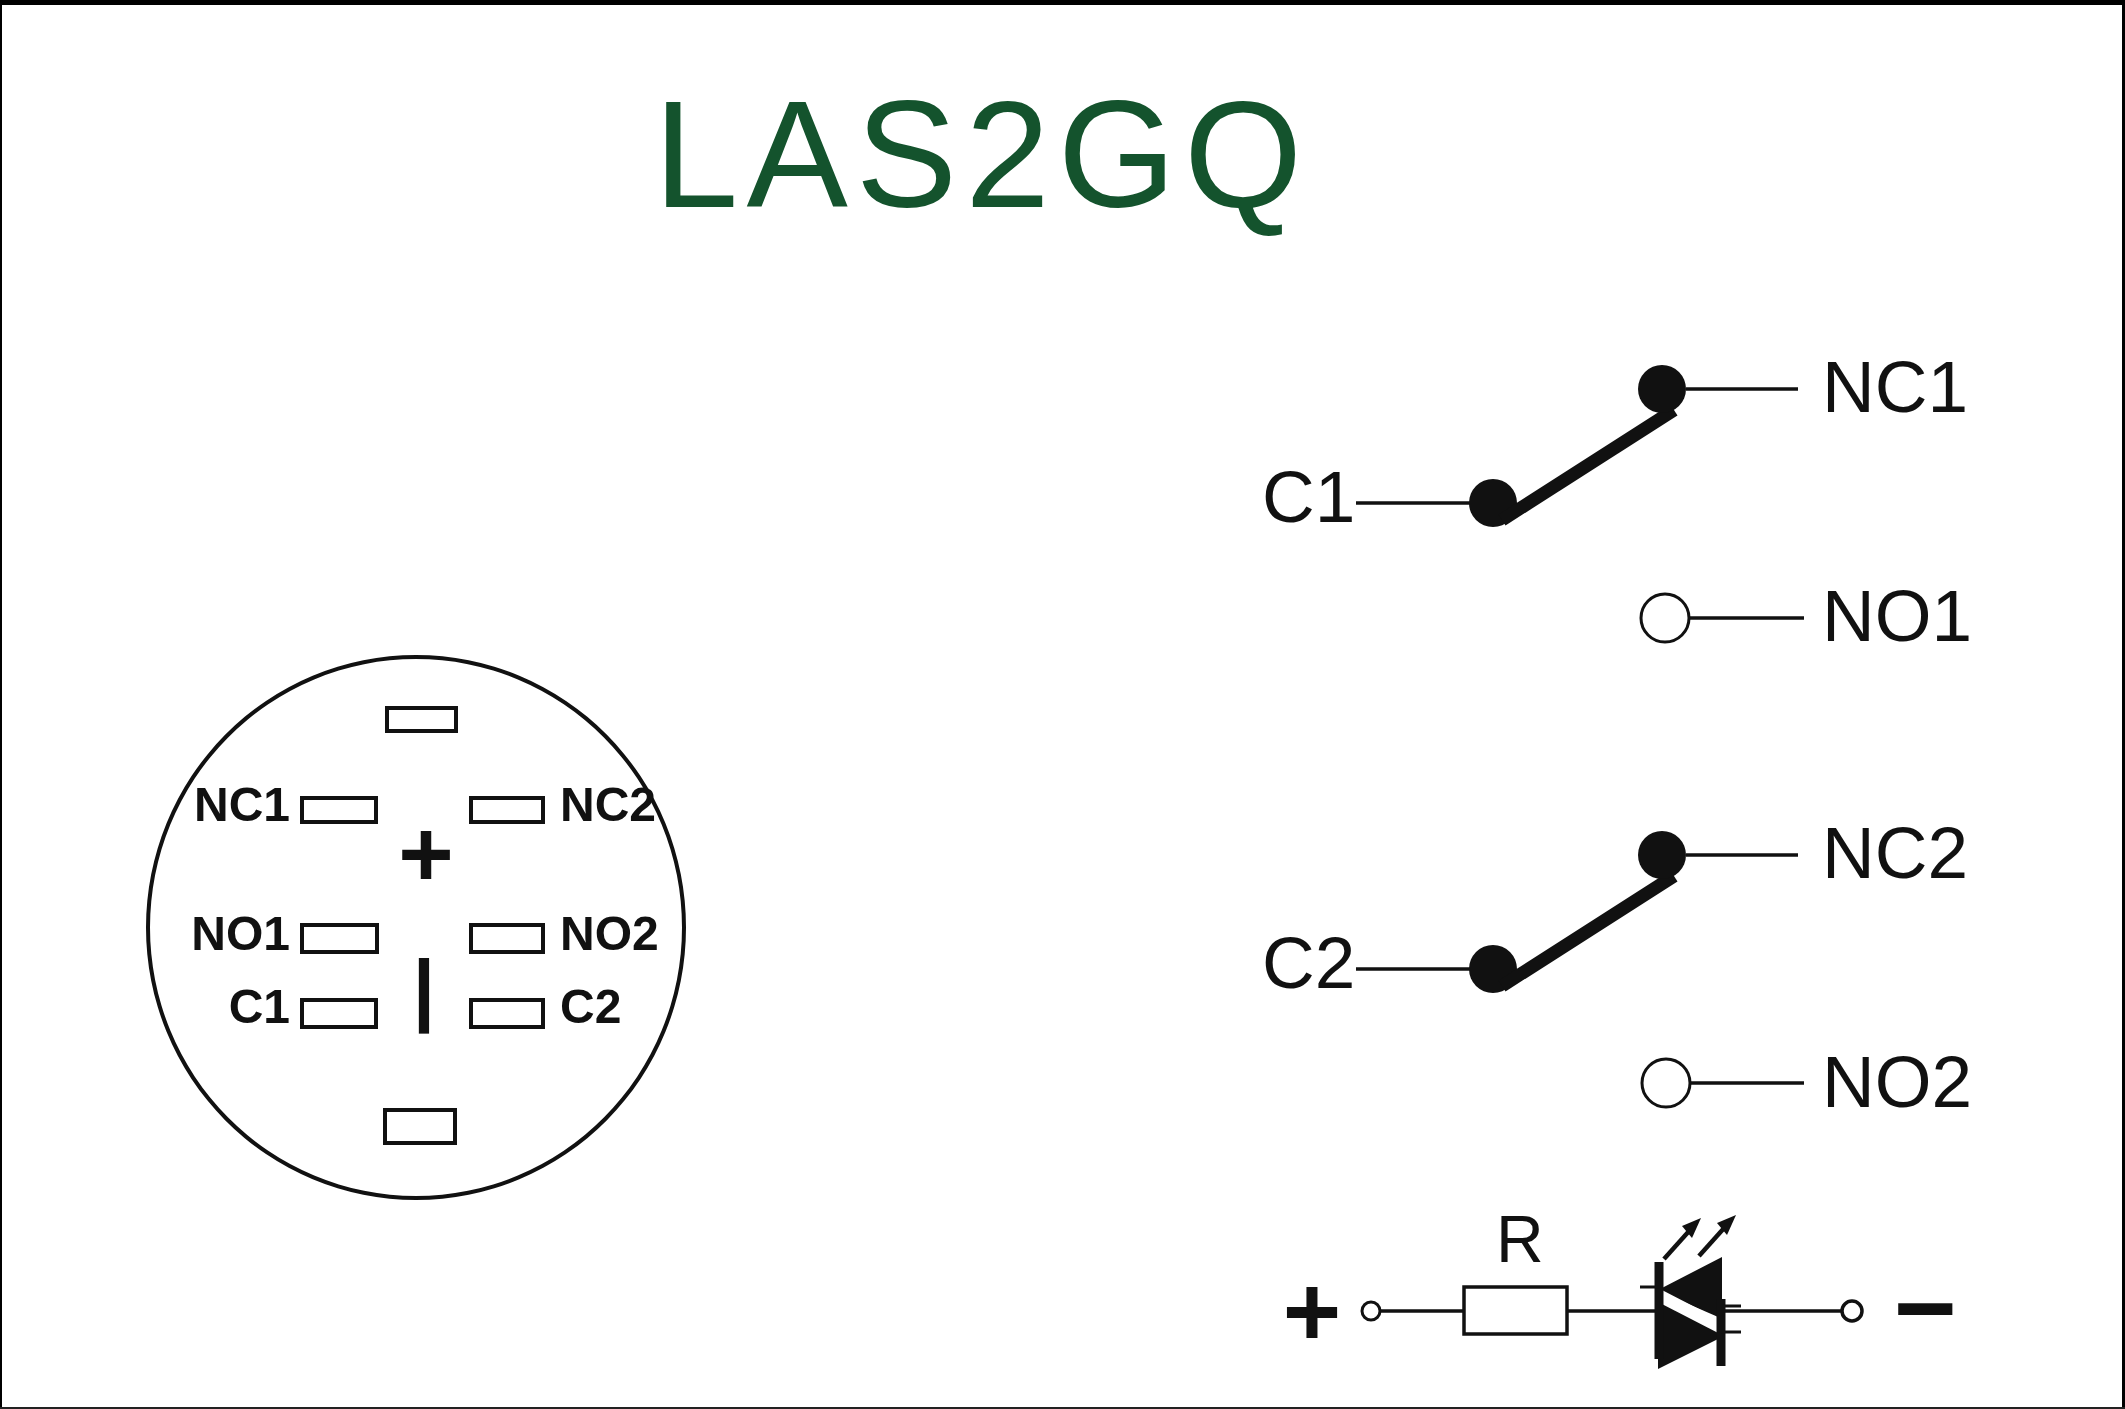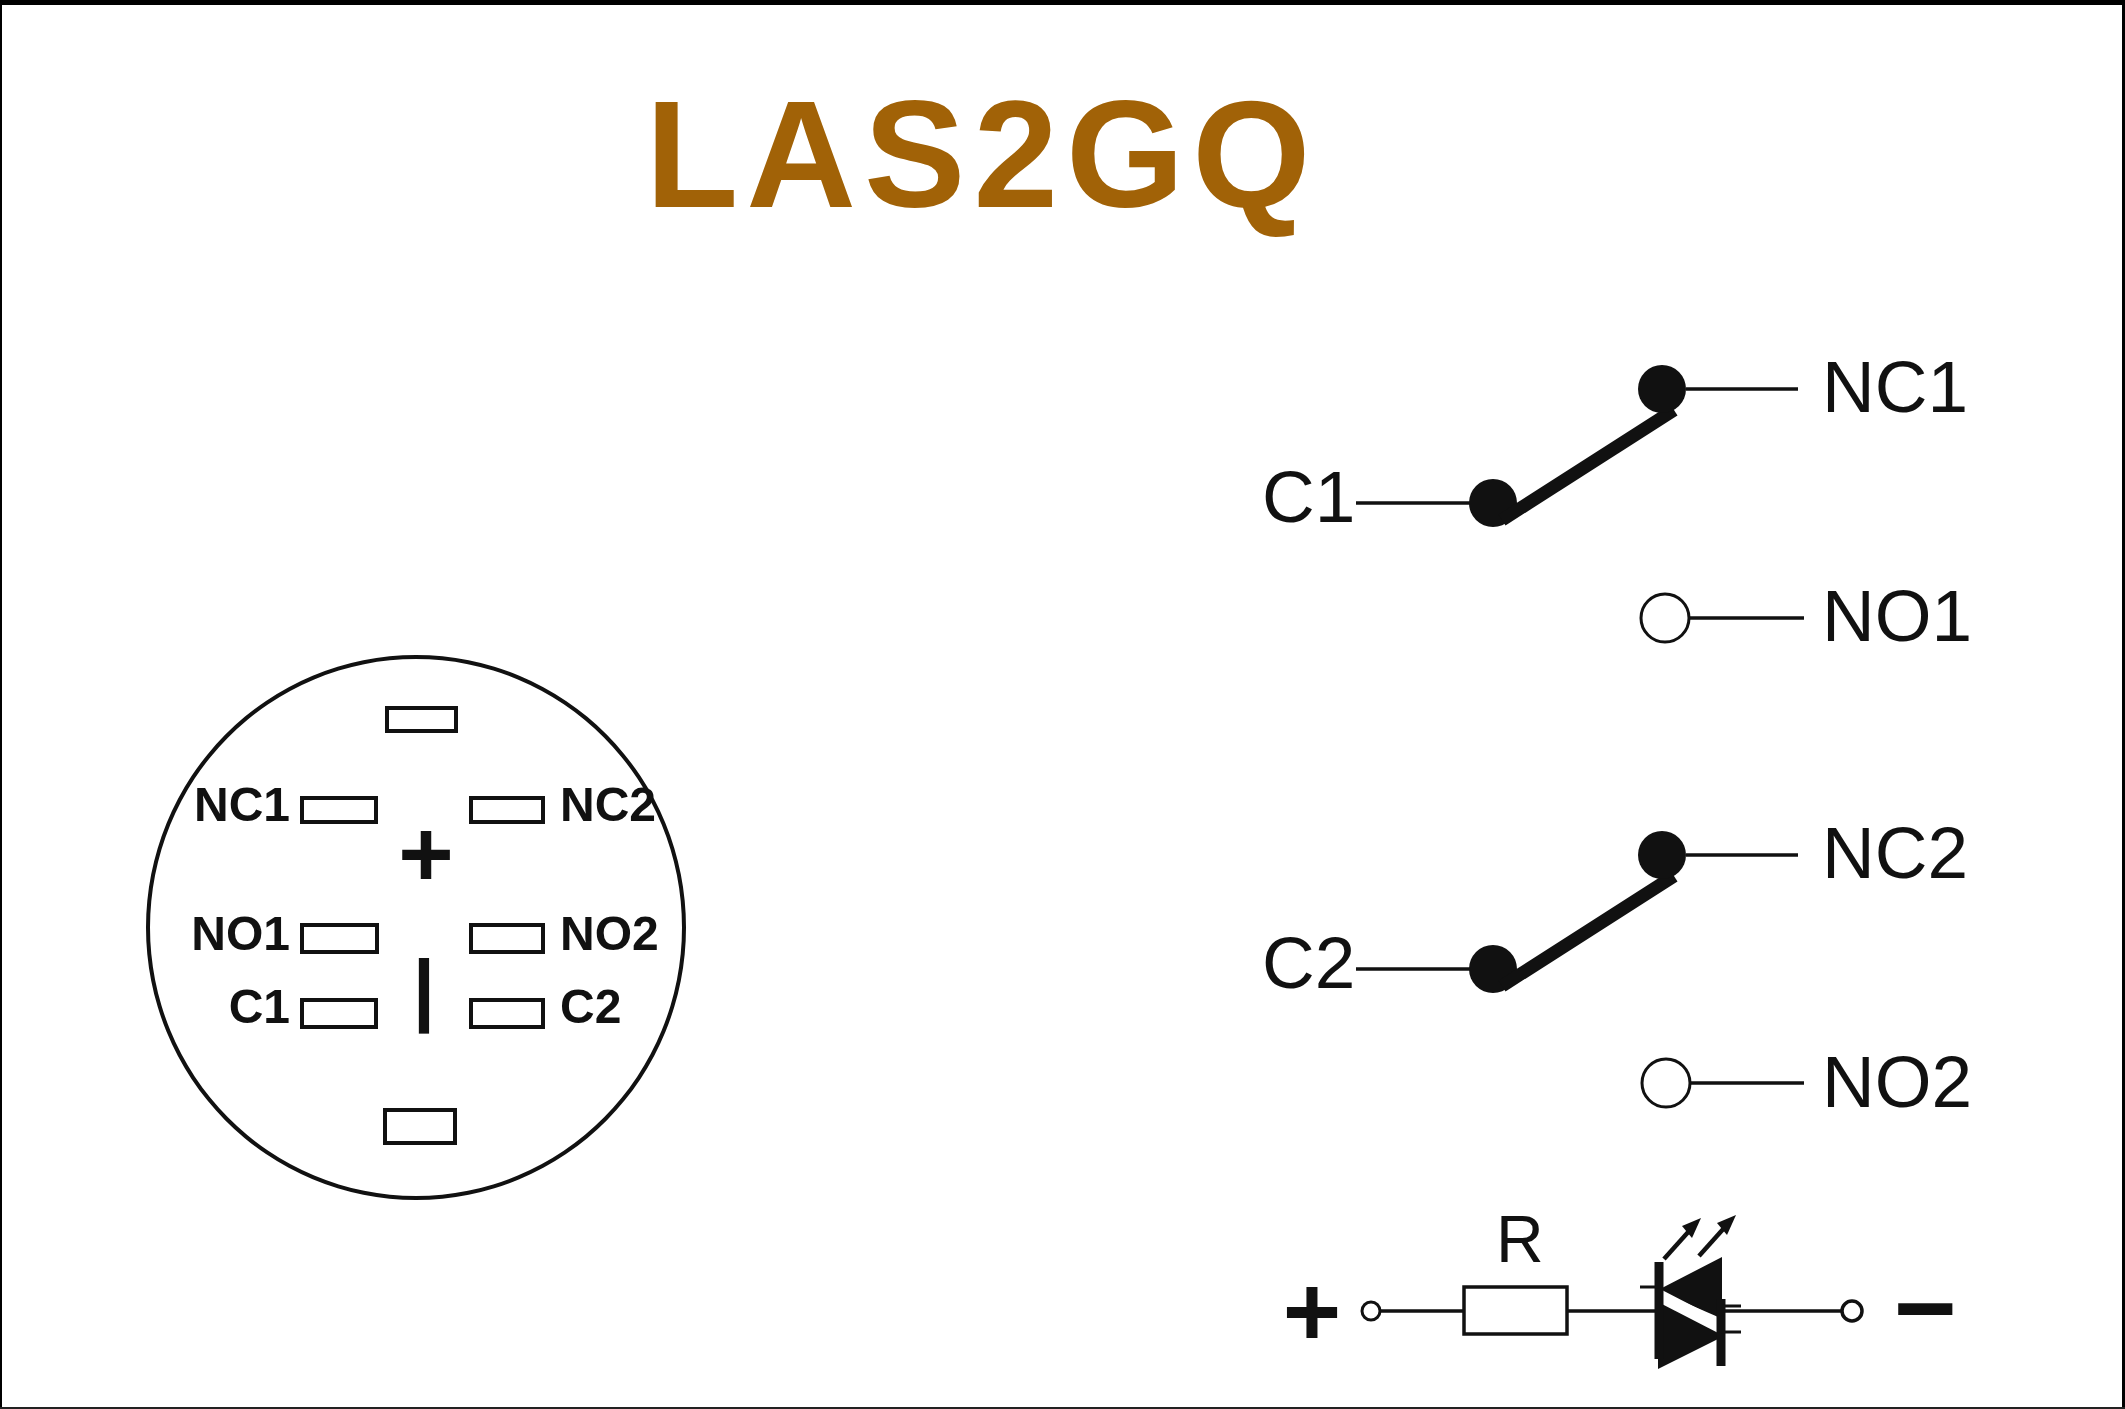--- a/index.html
+++ b/index.html
@@ -8,22 +8,22 @@
     overflow:hidden;font-family:"Liberation Sans",sans-serif;color:#0a0a0a;
   }
   .edge{position:absolute;background:#000;}
   .edge-top{left:0;top:0;width:2125px;height:5px;}
   .edge-left{left:0;top:0;width:2px;height:1409px;}
   .edge-right{right:0;top:0;width:3px;height:1409px;}
   .edge-bottom{left:0;bottom:0;width:2125px;height:2px;background:#222;}
 
   .title{
     position:absolute;left:982px;top:78px;transform:translateX(-50%);
-    font-size:152px;font-weight:700;letter-spacing:8px;line-height:1;
-    white-space:nowrap;color:#a16207;
+    font-size:152px;font-weight:400;letter-spacing:8px;line-height:1;
+    white-space:nowrap;color:#14532d;
   }
 
   
   .pin-circle{
     position:absolute;left:146px;top:655px;width:540px;height:545px;
     border:4px solid #111;border-radius:50%;box-sizing:border-box;background:#fff;
   }
   .pin-rect{
     position:absolute;border:4px solid #111;background:#fff;box-sizing:border-box;
   }

